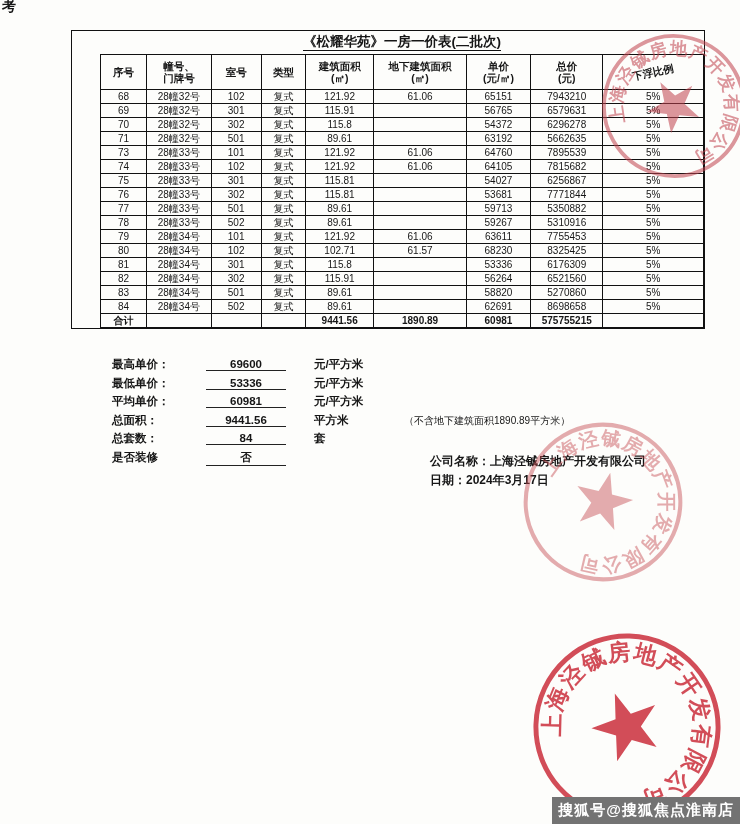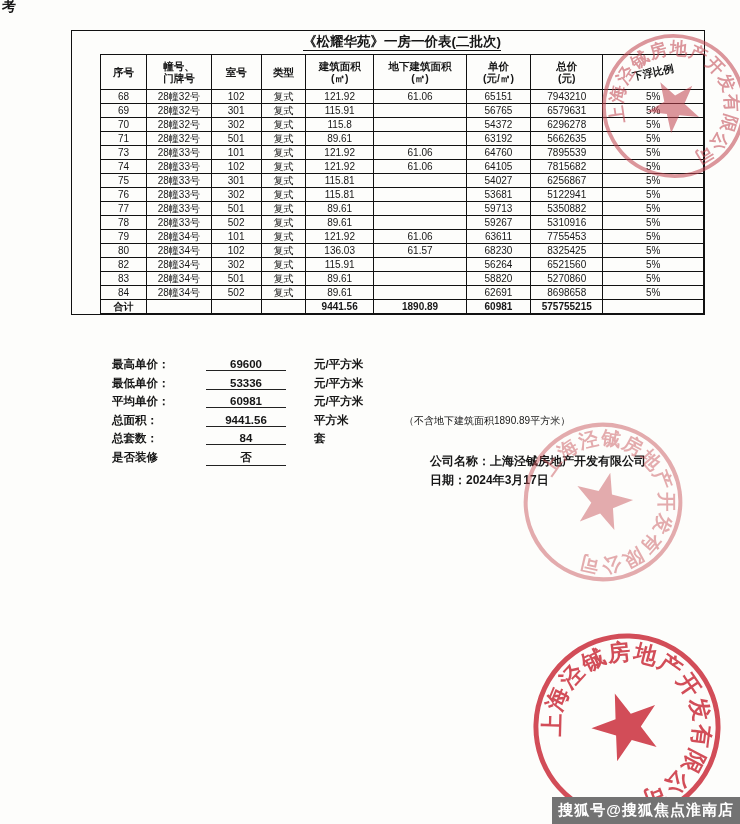--- a/index.html
+++ b/index.html
@@ -164,21 +164,21 @@
           <td>5%</td>
         </tr>
         <tr>
           <td>76</td>
           <td>28幢33号</td>
           <td>302</td>
           <td>复式</td>
           <td>115.81</td>
           <td></td>
           <td>53681</td>
-          <td>5122941</td>
+          <td>7771844</td>
           <td>5%</td>
         </tr>
         <tr>
           <td>77</td>
           <td>28幢33号</td>
           <td>501</td>
           <td>复式</td>
           <td>89.61</td>
           <td></td>
           <td>59713</td>
@@ -205,24 +205,35 @@
           <td>61.06</td>
           <td>63611</td>
           <td>7755453</td>
           <td>5%</td>
         </tr>
         <tr>
           <td>80</td>
           <td>28幢34号</td>
           <td>102</td>
           <td>复式</td>
-          <td>136.03</td>
+          <td>102.71</td>
           <td>61.57</td>
           <td>68230</td>
           <td>8325425</td>
+          <td>5%</td>
+        </tr>
+        <tr>
+          <td>81</td>
+          <td>28幢34号</td>
+          <td>301</td>
+          <td>复式</td>
+          <td>115.8</td>
+          <td></td>
+          <td>53336</td>
+          <td>6176309</td>
           <td>5%</td>
         </tr>
         <tr>
           <td>82</td>
           <td>28幢34号</td>
           <td>302</td>
           <td>复式</td>
           <td>115.91</td>
           <td></td>
           <td>56264</td>

